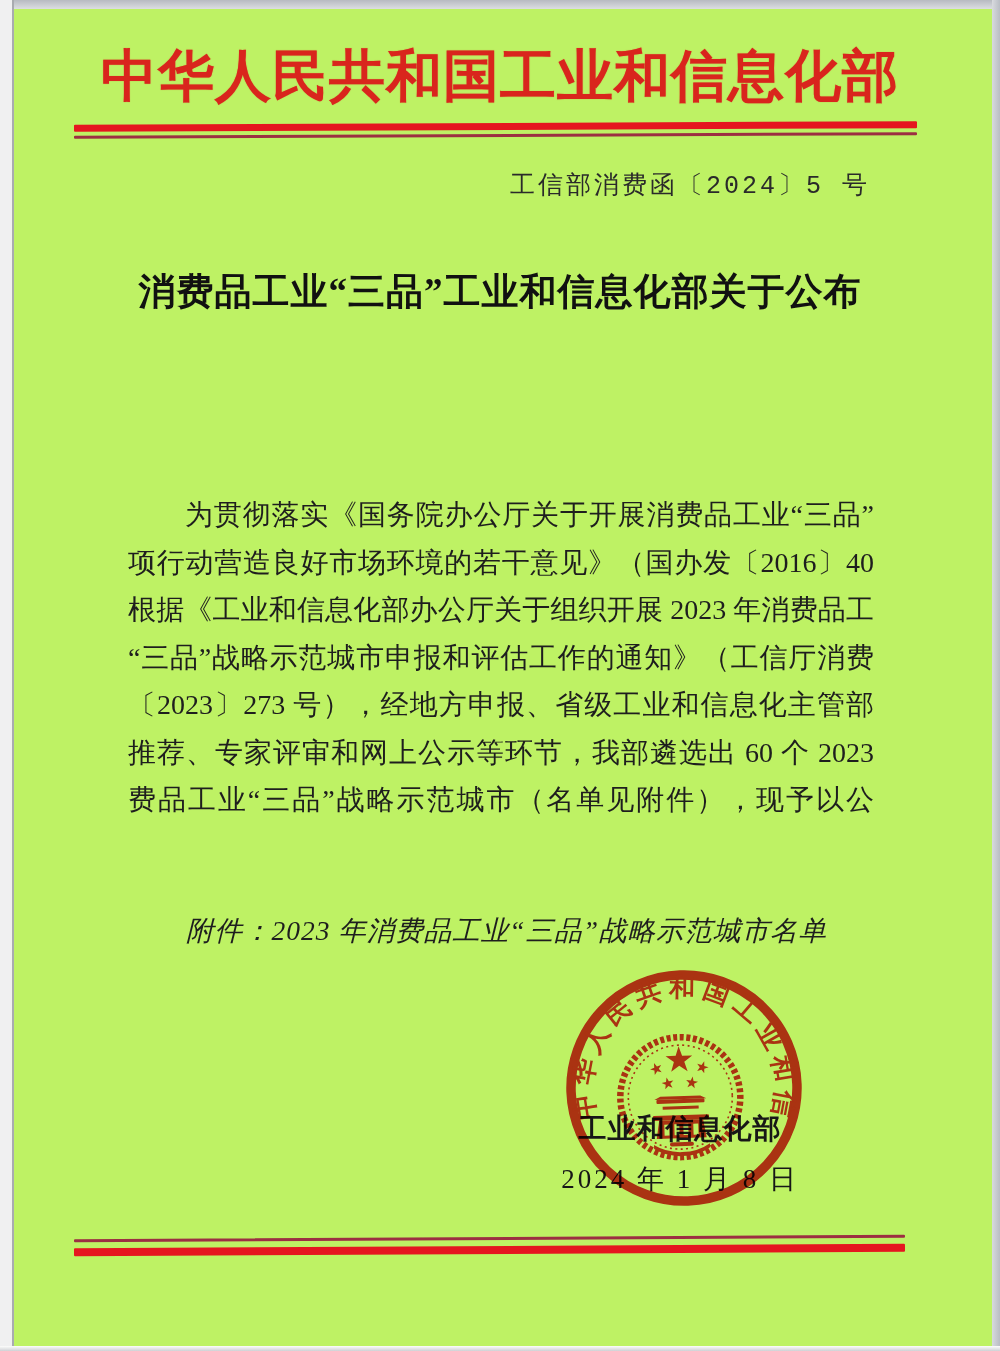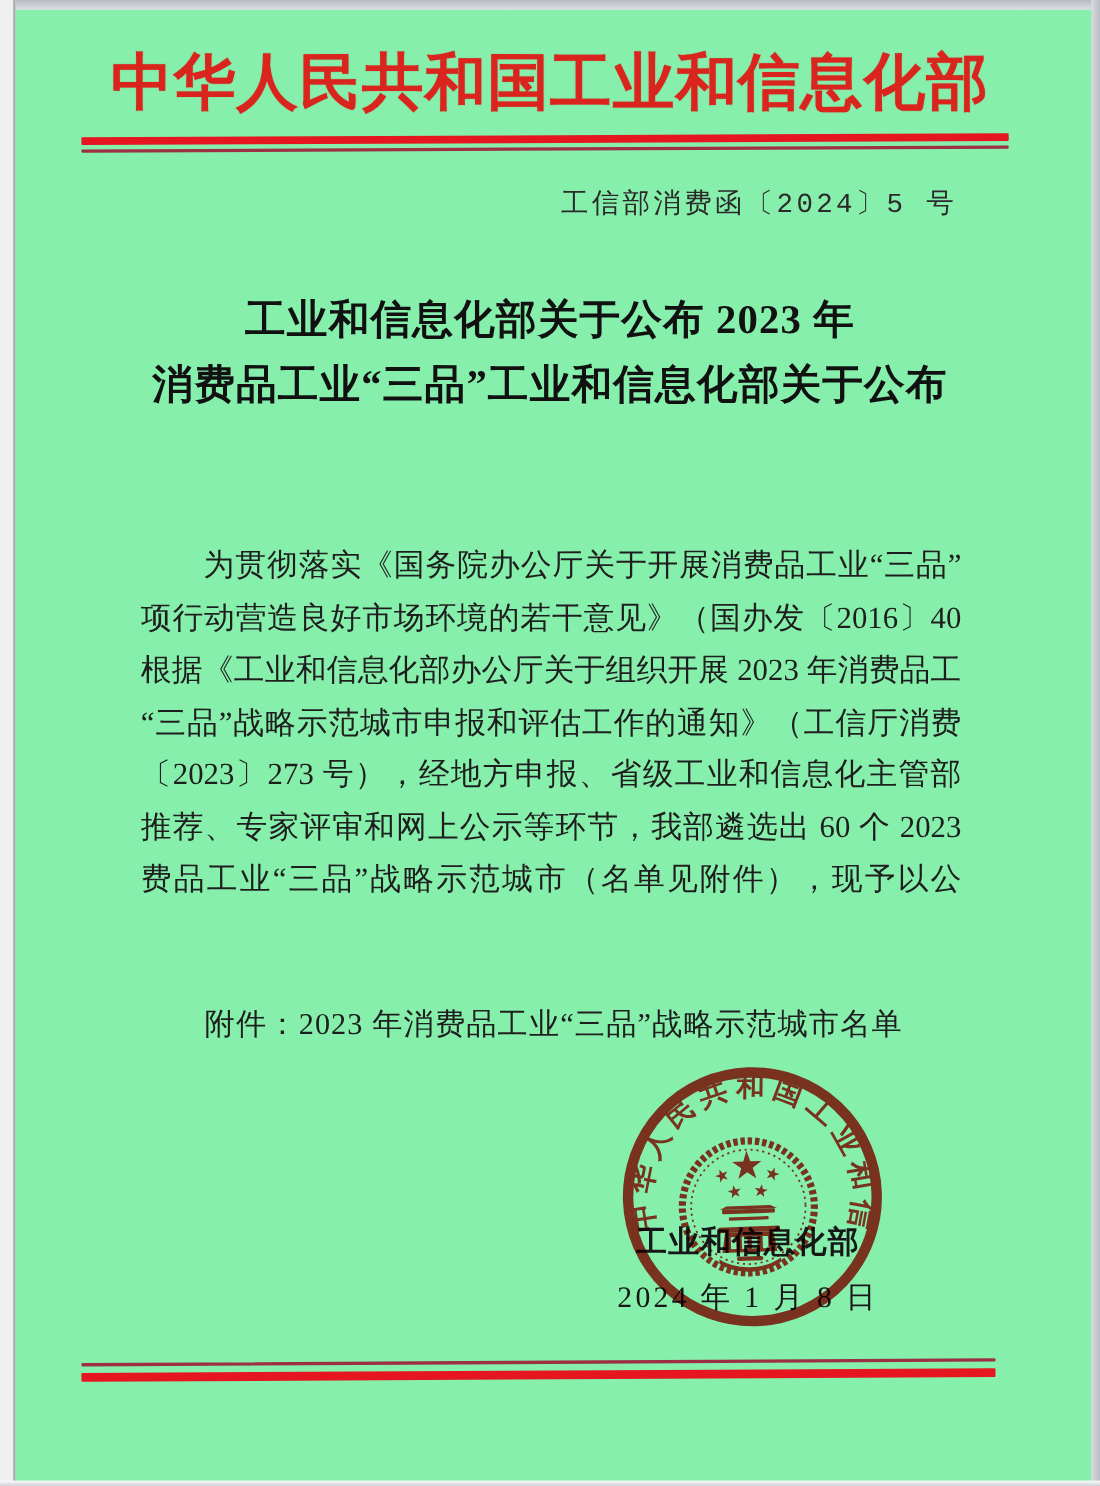--- a/index.html
+++ b/index.html
@@ -1,20 +1,20 @@
 <!DOCTYPE html>
 <html lang="zh"><head>
 <meta charset="utf-8">
 <style>
   html,body{margin:0;padding:0;background:#8e9299;}
   .page{
     position:relative;
     width:1000px;height:1351px;
     margin:0 auto;
-    background:#86efac;
+    background:#bef264;
     overflow:hidden;
     font-family:"Liberation Serif","DejaVu Serif",serif;
     color:#1c1c1c;
   }
   
   .edge-top{position:absolute;left:0;top:0;width:1000px;height:9px;
     background:linear-gradient(#b7bac1,#dcdee2);}
   .edge-left{position:absolute;left:0;top:0;width:12px;height:1351px;
     background:#f0f0f1;border-right:2px solid #a9abb0;}
   .edge-right{position:absolute;right:0;top:0;width:8px;height:1351px;
@@ -53,21 +53,21 @@
   }
   .body-line{
     height:47.5px;line-height:47.5px;white-space:nowrap;
     text-align:justify;
   }
   .body-line.fill{text-align-last:justify;white-space:normal;overflow:hidden;}
   .body-line.indent{text-indent:57px;}
 
   .attachment-line{
     position:absolute;left:186px;top:913px;
-    font-size:27.5px;letter-spacing:1px;color:#1e1e1e;white-space:nowrap;
+    font-size:27.5px;letter-spacing:1px;color:#1e1e1e;white-space:nowrap;font-style:italic;
   }
 
   .issuer-name{
     position:absolute;left:500px;top:1110px;width:360px;
     text-align:center;
     font-size:28px;font-weight:bold;letter-spacing:1px;color:#171717;
     white-space:nowrap;
   }
   .issue-date{
     position:absolute;left:500px;top:1161px;width:360px;
@@ -91,21 +91,20 @@
   <div class="edge-right"></div>
   <div class="edge-bottom"></div>
 
   <div class="ministry-header">中华人民共和国工业和信息化部</div>
   <div class="rule rule-top-thick"></div>
   <div class="rule rule-top-thin"></div>
 
   <div class="doc-number">工信部消费函〔2024〕5 号</div>
 
   <div class="doc-title">
-    <div>工业和信息化部关于公布 2023 年</div>
     <div>消费品工业“三品”工业和信息化部关于公布</div>
   </div>
 
   <div class="doc-body">
     <div class="body-line fill indent">为贯彻落实《国务院办公厅关于开展消费品工业“三品”专</div>
     <div class="body-line fill">项行动营造良好市场环境的若干意见》（国办发〔2016〕40 号），</div>
     <div class="body-line fill">根据《工业和信息化部办公厅关于组织开展 2023 年消费品工业</div>
     <div class="body-line fill">“三品”战略示范城市申报和评估工作的通知》（工信厅消费函</div>
     <div class="body-line fill">〔2023〕273 号），经地方申报、省级工业和信息化主管部门初审</div>
     <div class="body-line fill">推荐、专家评审和网上公示等环节，我部遴选出 60 个 2023 年消</div>

